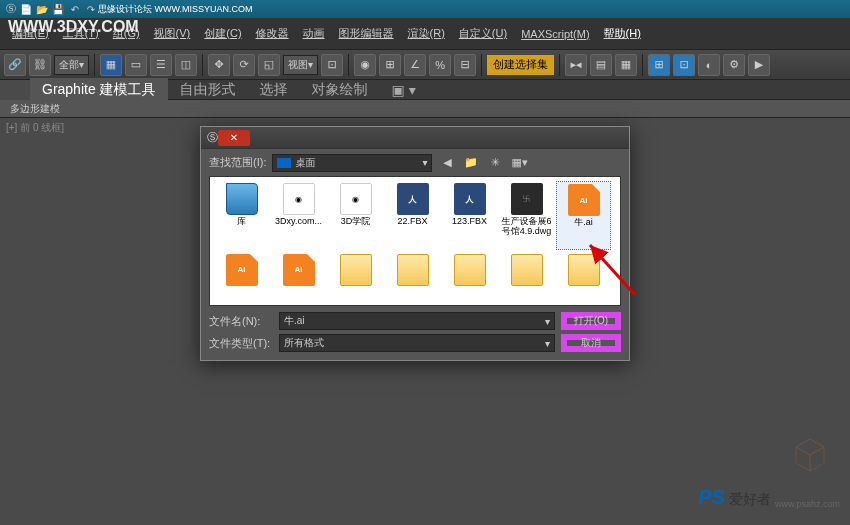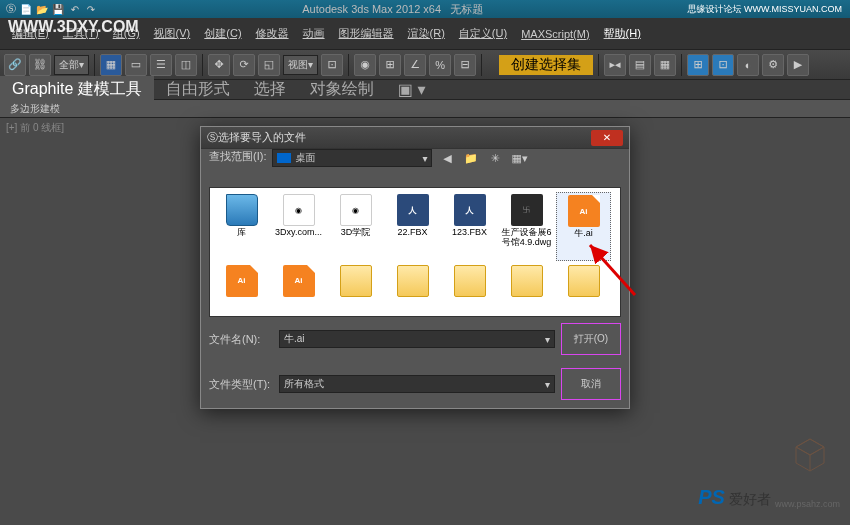--- a/index.html
+++ b/index.html
@@ -12,78 +12,75 @@
 .titlebar .wm { color: #fff; font-size: 9px; margin-right: 4px; }
 
 .menubar { height: 32px; background: #333; display: flex; align-items: center; padding: 0 6px; gap: 2px; font-size: 11px; color: #ccc; border-bottom: 1px solid #222; text-decoration: underline; }
 .menubar span { padding: 0 6px; }
 .menubar .help { color: #fff; }
 
 .toolbar { height: 30px; background: linear-gradient(#4a4a4a, #3a3a3a); border-bottom: 1px solid #222; display: flex; align-items: center; padding: 0 4px; gap: 3px; }
 .tb-btn { width: 22px; height: 22px; background: #555; border: 1px solid #666; border-radius: 2px; display: inline-flex; align-items: center; justify-content: center; font-size: 11px; color: #ccc; }
 .tb-sep { width: 1px; height: 22px; background: #222; margin: 0 2px; }
 .tb-dd { height: 20px; background: #555; border: 1px solid #222; color: #ccc; font-size: 10px; padding: 0 4px; display: inline-flex; align-items: center; text-align: center; }
-.tb-yellow { background: #d4a017; color: #000; padding: 0 12px; height: 20px; font-size: 14px; display: inline-flex; align-items: center; margin-left: 12px; }
-
-.ribbon-tabs { height: 20px; background: #3a3a3a; display: flex; align-items: center; font-size: 16px; color: #aaa; border-bottom: 1px solid #222; }
+.tb-yellow { background: #d4a017; color: #000; padding: 0 6px; height: 20px; font-size: 11px; display: inline-flex; align-items: center; }
+
+.ribbon-tabs { height: 20px; background: #3a3a3a; display: flex; align-items: center; font-size: 14px; color: #aaa; border-bottom: 1px solid #222; margin-left: 30px; }
 .ribbon-tabs span { padding: 3px 12px; }
 .ribbon-tabs .active { background: #555; color: #fff; }
 .ribbon-sub { height: 18px; background: #555; font-size: 10px; color: #ccc; padding: 2px 10px; border-bottom: 1px solid #222; }
 
 .viewport-label { font-size: 10px; color: #888; padding: 3px 6px; }
 
 .dialog { position: absolute; left: 200px; top: 126px; width: 430px; background: #555; border: 1px solid #888; box-shadow: 0 4px 20px rgba(0,0,0,0.6); }
 .dialog-titlebar { height: 22px; background: linear-gradient(#4a4a4a, #3a3a3a); display: flex; align-items: center; padding: 0 6px; font-size: 11px; color: #ddd; border-bottom: 1px solid #333; }
 .dialog-titlebar .dtitle { flex: 1; }
 .dialog-titlebar .close { width: 32px; height: 16px; background: #c03020; color: #fff; display: inline-flex; align-items: center; justify-content: center; font-size: 10px; border-radius: 2px; }
 
-.dialog-toolbar { height: 38px; display: flex; padding: 0 8px; gap: 6px; font-size: 11px; color: #ccc; }
+.dialog-toolbar { height: 27px; display: flex; align-items: center; padding: 0 8px; gap: 6px; font-size: 11px; color: #ccc; }
 .dialog-toolbar .combo { flex: 0 0 160px; height: 18px; background: #333; border: 1px solid #222; color: #ccc; font-size: 10px; padding: 0 4px; display: flex; align-items: center; }
 .dialog-toolbar .combo .chip { width: 14px; height: 10px; background: #0066cc; margin-right: 4px; }
 .dialog-toolbar .nav-btn { width: 18px; height: 18px; display: inline-flex; align-items: center; justify-content: center; color: #ccc; }
 
 .file-area { background: #fff; margin: 0 8px; height: 130px; border: 1px solid #333; overflow: hidden; padding: 4px; display: flex; flex-wrap: wrap; gap: 2px; }
 .file-item { width: 55px; display: flex; flex-direction: column; align-items: center; font-size: 9px; color: #000; text-align: center; padding: 2px; }
 .file-item.sel { border: 1px dotted #666; background: #e8f0fc; }
 .ficon { width: 32px; height: 32px; display: flex; align-items: center; justify-content: center; font-size: 8px; border-radius: 2px; }
 .ficon.folder { background: linear-gradient(#ffe9a8, #f5c95a); border: 1px solid #d4a017; }
 .ficon.folder-open { background: linear-gradient(#6bb8e8, #2b7ab8); border: 1px solid #1a5a8a; border-radius: 0 4px 4px 4px; }
 .ficon.app { background: #fff; border: 1px solid #ccc; }
 .ficon.fbx { background: #2b4a7a; color: #fff; font-weight: bold; }
 .ficon.dwg { background: #2a2a2a; color: #888; font-size: 7px; }
 .ficon.ai { background: #f58220; color: #fff; font-weight: bold; position: relative; }
 .ficon.ai::before { content: ""; position: absolute; top: 0; right: 0; border-style: solid; border-width: 0 8px 8px 0; border-color: transparent #fff transparent transparent; }
 .flabel { margin-top: 2px; line-height: 1.1; word-break: break-all; max-height: 22px; overflow: hidden; }
 
-.dialog-bottom { padding: 6px 8px 8px; display: grid; grid-template-columns: 64px 1fr 60px; gap: 13px 6px; align-items: center; font-size: 11px; color: #ccc; }
+.dialog-bottom { padding: 6px 8px 8px; display: grid; grid-template-columns: 64px 1fr 60px; gap: 4px 6px; align-items: center; font-size: 11px; color: #ccc; }
 .dialog-bottom .bcombo { height: 18px; background: #333; border: 1px solid #222; color: #ccc; font-size: 10px; padding: 0 4px; display: flex; align-items: center; }
-.dialog-bottom .bbtn { height: 32px; background: #555; border: 1px solid #d946ef; color: #ccc; font-size: 10px; display: flex; align-items: center; justify-content: center; }
+.dialog-bottom .bbtn { height: 18px; background: #555; border: 6px solid #d946ef; color: #ccc; font-size: 10px; display: flex; align-items: center; justify-content: center; }
 
 .arrow { position: absolute; left: 580px; top: 240px; width: 60px; height: 60px; pointer-events: none; }
 .wm-tl { position: absolute; top: 18px; left: 8px; color: #fff; font-size: 16px; opacity: 0.9; font-weight: bold; }
 .wm-br { position: absolute; bottom: 16px; right: 10px; display: flex; align-items: flex-end; gap: 4px; }
 .wm-br .ps { font-size: 20px; font-weight: bold; color: #0066b3; font-style: italic; }
 .wm-br .txt { font-size: 14px; color: #333; }
 .wm-br .url { font-size: 9px; color: #666; }
 .cube { position: absolute; right: 20px; bottom: 50px; width: 40px; height: 40px; opacity: 0.5; }
 </style>
 </head>
 <body>
 
 <div class="titlebar">
   <div class="qat">
     <span>Ⓢ</span>
     <span>📄</span>
     <span>📂</span>
     <span>💾</span>
     <span>↶</span>
     <span>↷</span>
-  </div>
-  <div class="title">
-    <span>Autodesk 3ds Max 2012 x64</span>&nbsp;&nbsp;&nbsp;<span>无标题</span>
   </div>
   <div class="wm">
     <span>思缘设计论坛</span> <span>WWW.MISSYUAN.COM</span>
   </div>
 </div>
 
 <div class="menubar">
   <span>编辑(E)</span>
   <span>工具(T)</span>
   <span>组(G)</span>
@@ -142,21 +139,20 @@
 </div>
 <div class="ribbon-sub">多边形建模</div>
 
 <div class="viewport-label">[+] 前 0 线框]</div>
 
 <div class="wm-tl">WWW.3DXY.COM</div>
 
 <div class="dialog">
   <div class="dialog-titlebar">
     <span>Ⓢ</span>
-    <span class="dtitle">选择要导入的文件</span>
     <span class="close">✕</span>
   </div>
   <div class="dialog-toolbar">
     <span>查找范围(I):</span>
     <div class="combo">
         <span class="chip"></span>
         <span>桌面</span>
         <span style="margin-left:auto">▾</span>
       </div>
     <span class="nav-btn">◀</span>

